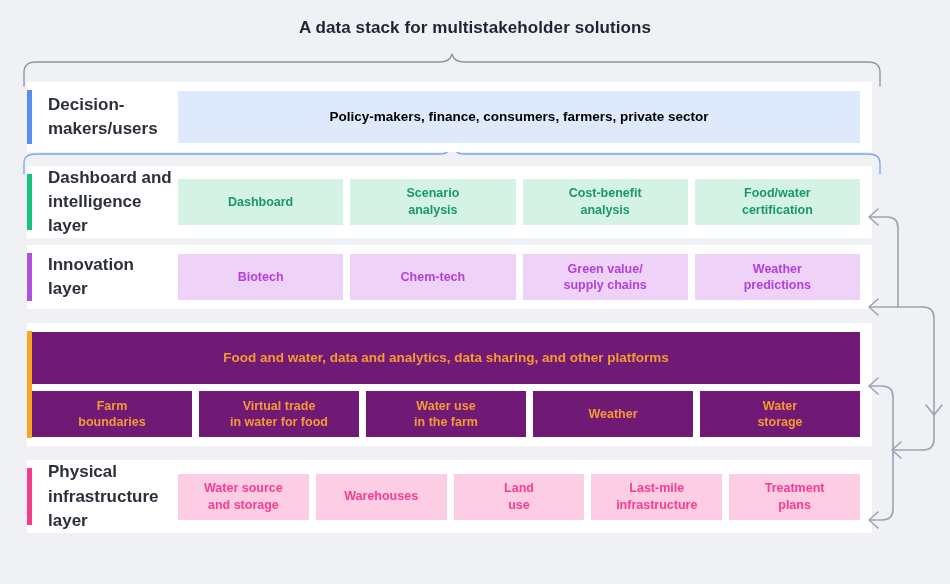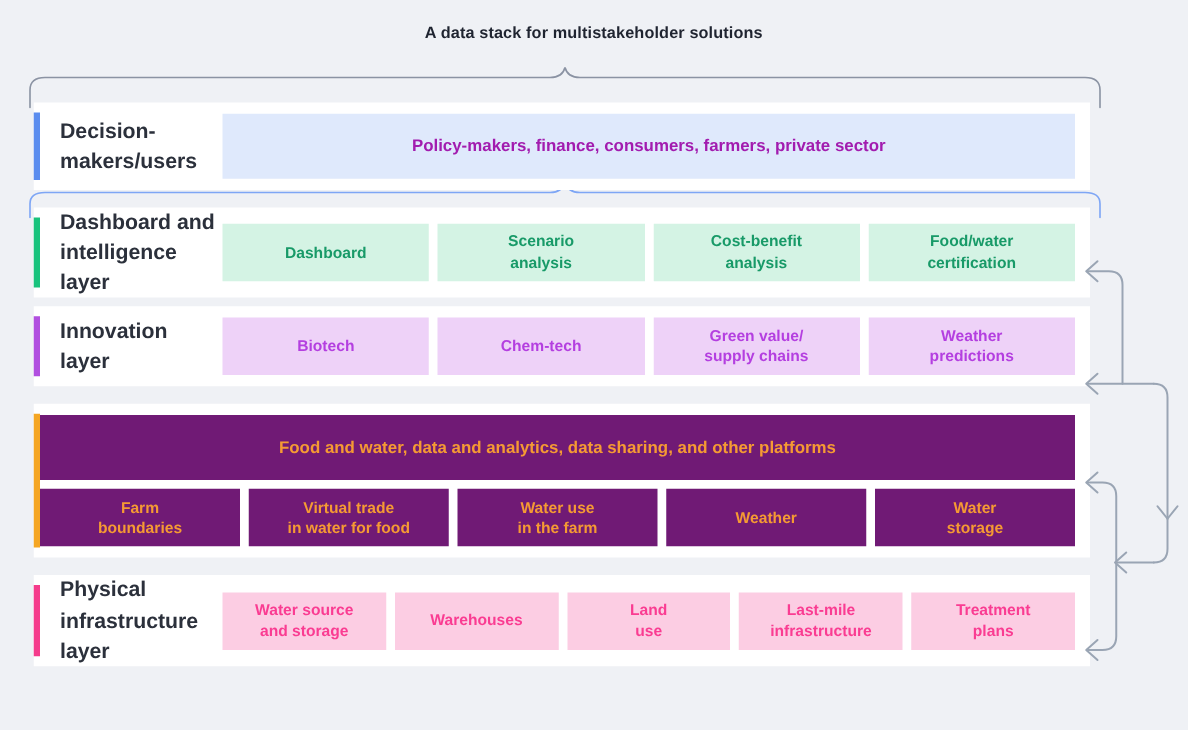--- a/index.html
+++ b/index.html
@@ -15,21 +15,21 @@
     position: relative;
   }
 
   
   .title {
     position: absolute;
     top: 18px;
     left: 0;
     width: 950px;
     text-align: center;
-    font-size: 13px;
+    font-size: 17px;
     font-weight: bold;
     color: #1f2430;
     letter-spacing: 0.1px;
   }
 
   
   .brace {
     position: absolute;
     pointer-events: none;
   }
@@ -99,21 +99,21 @@
     padding: 4px 6px;
   }
 
   .chip.banner {
     flex: 1 1 100%;
     min-height: 52px;
     font-size: 13.5px;
   }
 
   
-  .c-blue   { background: #dfe9fc; color: #a21caf; }
+  .c-blue   { background: #dfe9fc; color: #000000; }
   .c-green  { background: #d4f3e4; color: #189a68; }
   .c-purple { background: #eed2f8; color: #b43fe0; }
   .c-orange { background: #701a75; color: #f59a33; }
   .c-pink   { background: #fccde3; color: #fa3c92; }
 
   .a-blue   { background: #5b8def; }
   .a-green  { background: #19c37d; }
   .a-purple { background: #b14fe0; }
   .a-orange { background: #f5a623; }
   .a-pink   { background: #f53c8c; }

